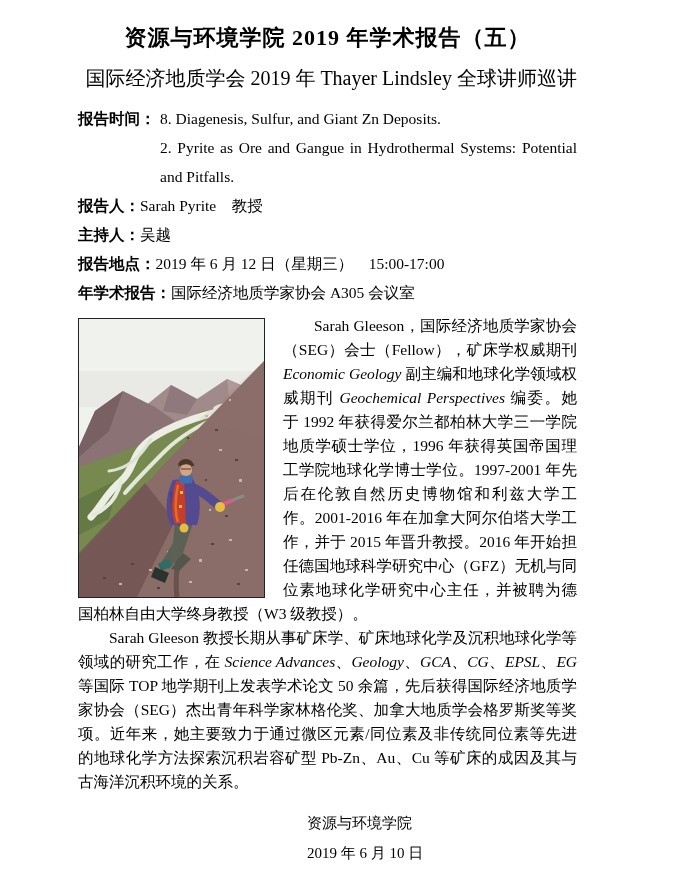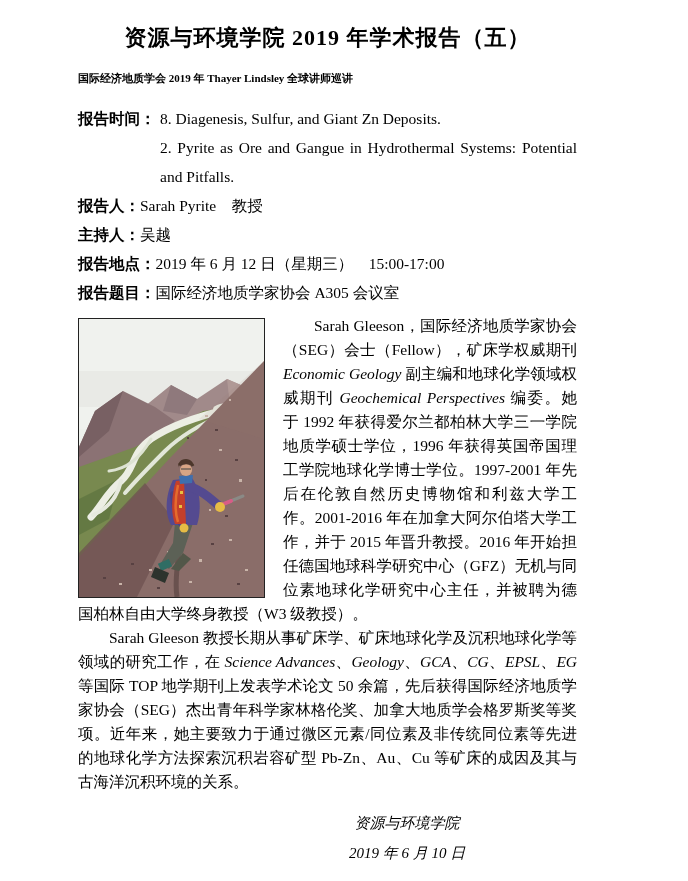--- a/index.html
+++ b/index.html
@@ -7,41 +7,41 @@
     width:688px;height:881px;overflow:hidden;
     font-family:"Liberation Serif","DejaVu Serif",serif;
     color:#000;
   }
   .page{box-sizing:border-box;width:633px;height:881px;padding:14px 56px 0 78px;}
   .title{
     font-size:22px;font-weight:bold;text-align:center;
     margin:8px 0 0;line-height:32px;letter-spacing:1px;
   }
   .subtitle{
-    font-size:11px;font-weight:bold;text-align:left;
+    font-size:20px;font-weight:normal;text-align:right;
     margin:13px 0 0;line-height:22px;
   }
   .info{margin-top:15px;font-size:15.5px;}
   .info-row{display:flex;line-height:29px;}
   .info-label{font-weight:bold;white-space:nowrap;flex:0 0 auto;}
   .topic-label{width:82px;}
   .topic-val{flex:1 1 auto;}
   .topic-val .t2{text-align:justify;}
   .bio{margin-top:7px;font-size:15.5px;line-height:24px;text-align:justify;}
   .bio p{margin:0;text-indent:2em;}
   .photo{
     float:left;width:185px;height:278px;border:1px solid #222;
     margin:4px 18px 2px 0;background:#eef1ec;overflow:hidden;
   }
   .photo svg{display:block;}
   .it{font-style:italic;}
   .welcome{clear:both;margin:24px 0 0;text-indent:2em;font-size:15.5px;line-height:24px;}
   .signature{
-    margin:14px 0 0 229px;width:200px;text-align:center;
-    font-size:15px;line-height:30px;font-style:italic;
+    margin:14px 0 0 229px;width:200px;text-align:left;
+    font-size:15px;line-height:30px;
   }
 </style>
 </head>
 <body>
 
 <div class="page">
 
   <h1 class="title">资源与环境学院 2019 年学术报告（五）</h1>
   <h2 class="subtitle">国际经济地质学会 2019 年 Thayer Lindsley 全球讲师巡讲</h2>
 
@@ -59,21 +59,21 @@
     </div>
     <div class="info-row">
       <span class="info-label">主持人：</span>
       <span>吴越</span>
     </div>
     <div class="info-row">
       <span class="info-label">报告地点：</span>
       <span>2019 年 6 月 12 日（星期三）　15:00-17:00</span>
     </div>
     <div class="info-row">
-      <span class="info-label">报告题目：</span>
+      <span class="info-label">年学术报告：</span>
       <span>国际经济地质学家协会 A305 会议室</span>
     </div>
   </div>
 
   <div class="bio">
     <div class="photo">
       <svg width="185" height="278" viewBox="0 0 185 278" preserveAspectRatio="none">
 
         <rect x="0" y="0" width="185" height="110" fill="#f0f2ee"></rect>
         <rect x="0" y="52" width="185" height="36" fill="#e6e7e2" opacity="0.7"></rect>

